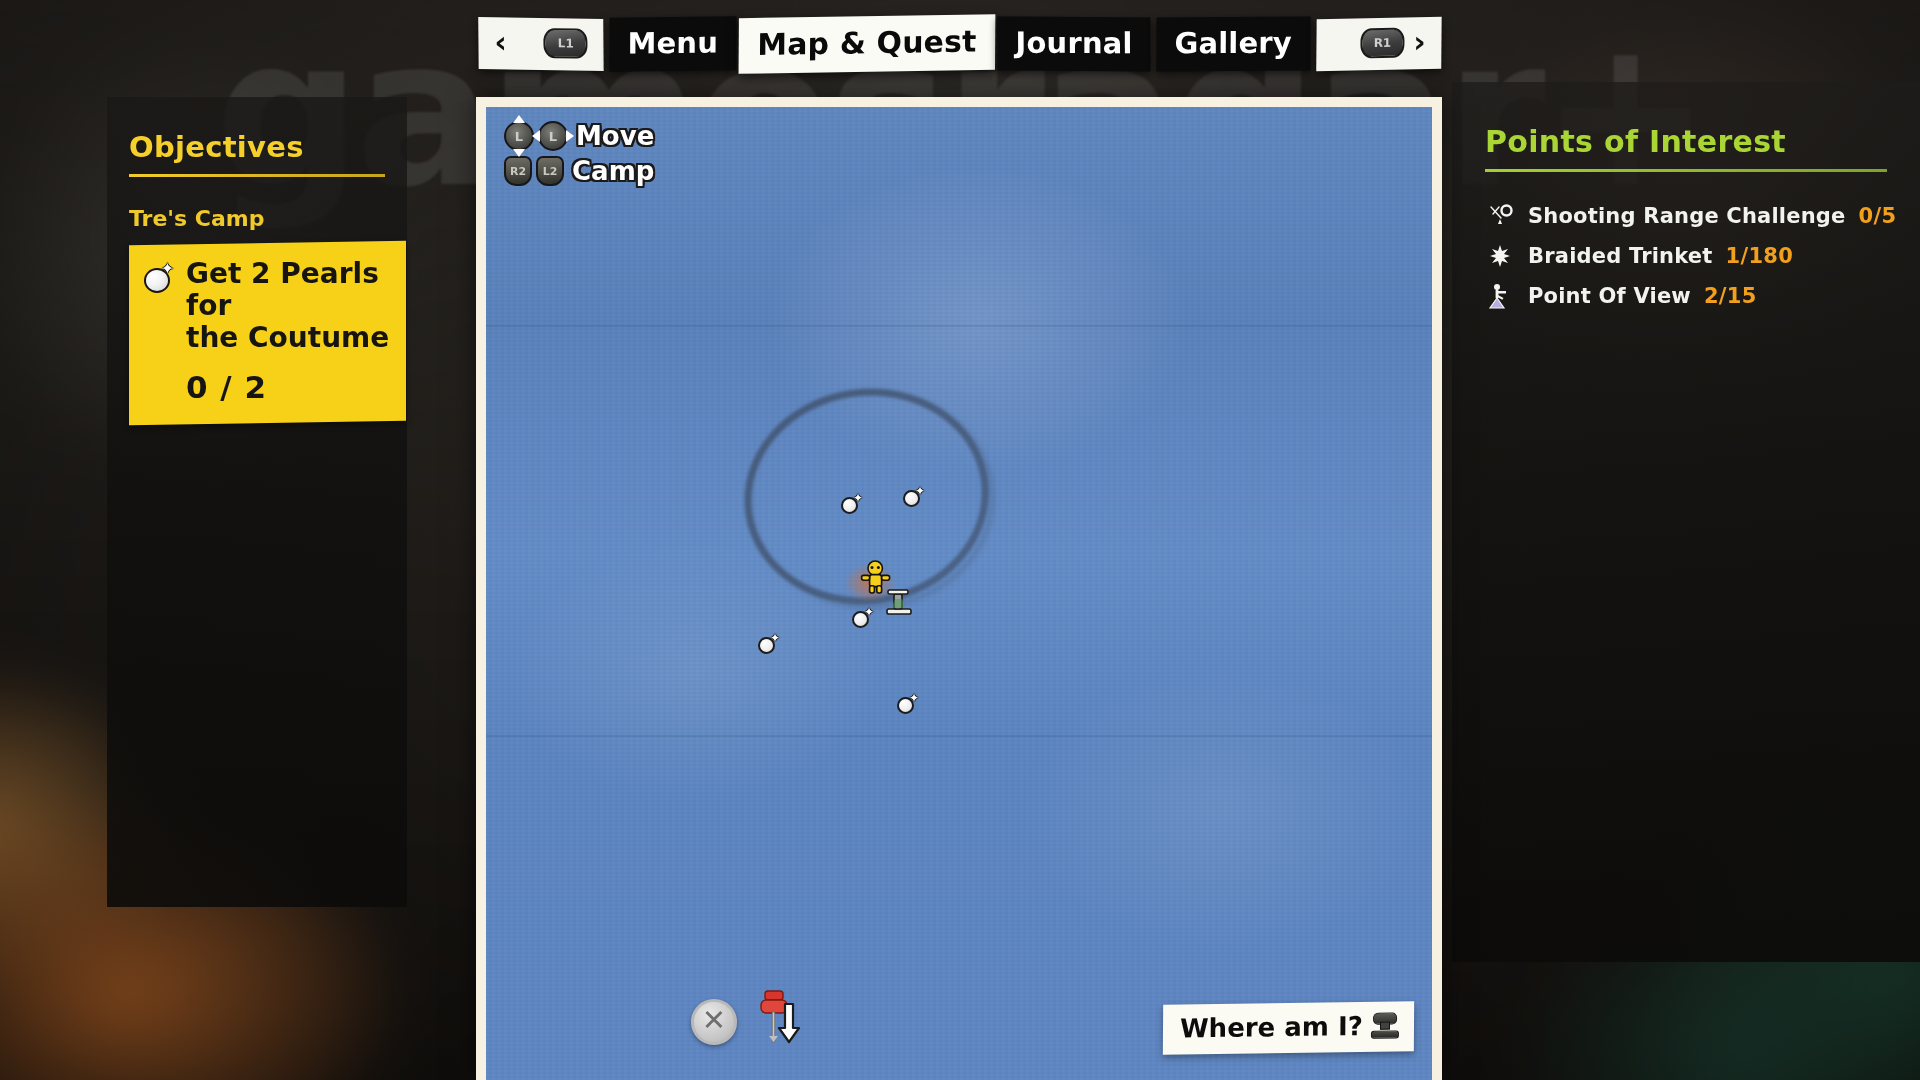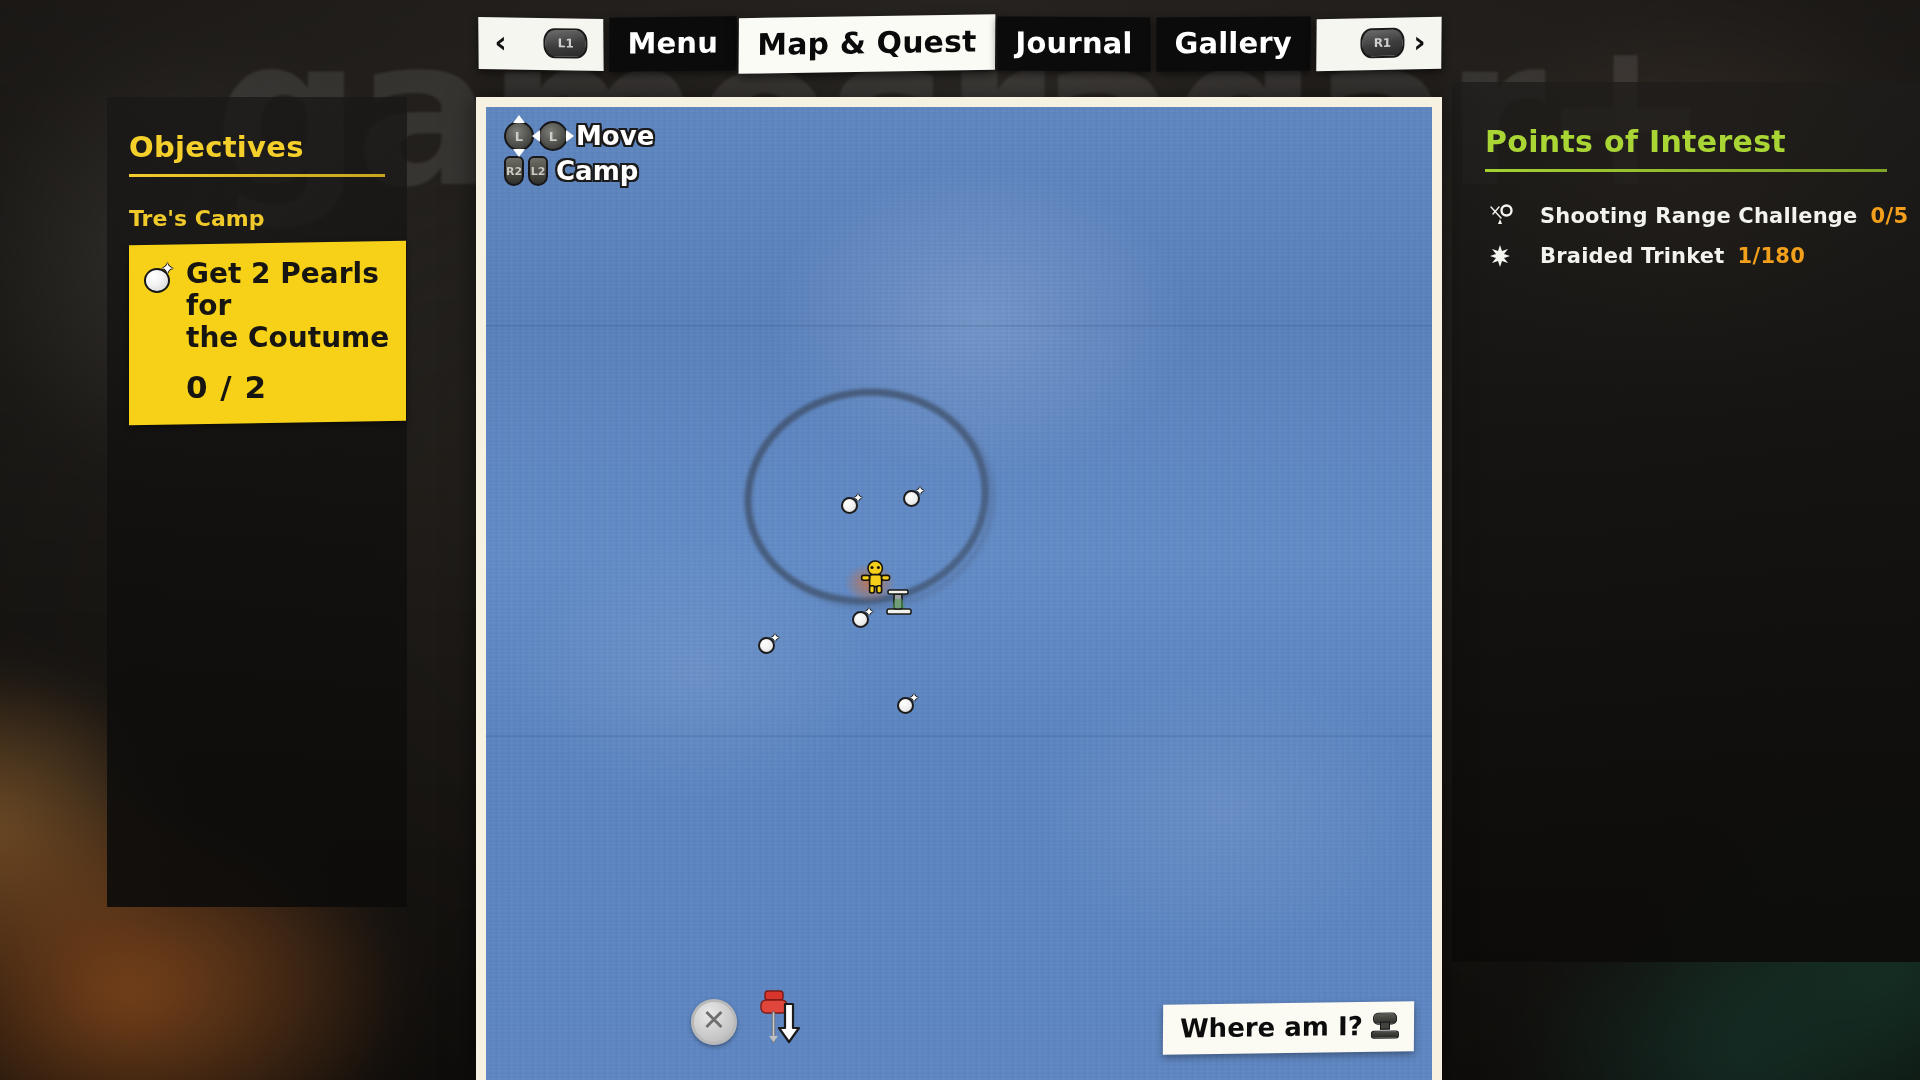--- a/index.html
+++ b/index.html
@@ -133,21 +133,21 @@
     z-index:20;
   }
   #poi .panel-title { color:#a9d634; padding:42px 0 0 33px; font-size:30px; }
   #poi .rule { background:linear-gradient(90deg,#a3d131,#7ea428); margin:10px 33px 0 33px; }
   .poi-list { margin-top:24px; padding:0 0 0 33px; }
   .poi-row {
     display:flex; align-items:center; gap:13px;
     padding:5px 0 5px 0; font-family:"DejaVu Sans", sans-serif;
   }
   .poi-ico { width:30px; height:30px; flex:0 0 auto; display:flex; align-items:center; justify-content:center; }
-  .poi-label { font-size:21px; font-weight:700; color:#f2f2ef; letter-spacing:.2px;margin-left:12px; }
+  .poi-label { font-size:21px; font-weight:700; color:#f2f2ef; letter-spacing:.2px; }
   .poi-count { font-size:21px; font-weight:700; color:#f2a01c; letter-spacing:.3px; }
 
   
   #mapwin {
     position:absolute; left:476px; top:97px; width:966px; height:983px;
     background:#f6f1e0;
     padding:10px 10px 0 10px;
     box-shadow:0 0 26px rgba(0,0,0,.55);
     z-index:30;
   }
@@ -202,21 +202,21 @@
   .stick .ar { position:absolute; width:0; height:0; }
   .stick.vert .ar.up   { top:-8px; left:50%; transform:translateX(-50%);
       border-left:6px solid transparent; border-right:6px solid transparent; border-bottom:8px solid #fff; }
   .stick.vert .ar.dn   { bottom:-8px; left:50%; transform:translateX(-50%);
       border-left:6px solid transparent; border-right:6px solid transparent; border-top:8px solid #fff; }
   .stick.horz .ar.lf   { left:-8px; top:50%; transform:translateY(-50%);
       border-top:6px solid transparent; border-bottom:6px solid transparent; border-right:8px solid #fff; }
   .stick.horz .ar.rt   { right:-8px; top:50%; transform:translateY(-50%);
       border-top:6px solid transparent; border-bottom:6px solid transparent; border-left:8px solid #fff; }
   .trigger {
-    width:20px; height:30px; border-radius:7px 7px 12px 12px;
+    width:28px; height:30px; border-radius:7px 7px 12px 12px;
     background:linear-gradient(175deg,#6f6f66,#4a4a43 60%,#2f2f2a);
     border:2px solid #17171a;
     display:flex; align-items:center; justify-content:center;
     font-size:11px; font-weight:700; color:#c9c9c2; font-family:"DejaVu Sans", sans-serif;
   }
 
   
   .marker { position:absolute; z-index:6; }
   .pearl-m { width:21px; height:21px; }
   .pearl-m .b {
@@ -358,20 +358,35 @@
             <path d="M14 3 L16 9 L22 7 L18 12 L24 14 L18 16 L22 21 L16 19 L14 25 L12 19 L6 21 L10 16 L4 14 L10 12 L6 7 L12 9 Z"></path>
             <circle cx="14" cy="14" r="2.6" fill="#f4f4f0"></circle>
           </g>
         </svg>
       </span>
       <span class="poi-label">Braided Trinket</span>
       <span class="poi-count">1/180</span>
     </div>
 
 
+    <div class="poi-row">
+      <span class="poi-ico">
+        <svg width="28" height="28" viewBox="0 0 28 28">
+          <path d="M11 16 L4 26 L18 26 Z" fill="#b7aee0" stroke="#f4f4f0" stroke-width="1.2"></path>
+          <g fill="#f4f4f0">
+            <circle cx="11" cy="5" r="3"></circle>
+            <rect x="9.6" y="7.5" width="2.8" height="9" rx="1.3"></rect>
+            <path d="M12 9 L20 9 L20 11.5 L12 11.5 Z"></path>
+            <path d="M12 13 L17.5 16 L16.3 17.8 L11.4 15 Z"></path>
+          </g>
+        </svg>
+      </span>
+      <span class="poi-label">Point Of View</span>
+      <span class="poi-count">2/15</span>
+    </div>
 
   </div>
 </div>
 
 <div id="mapwin">
   <div id="mapview">
 
     <div class="map-band" style="top:218px;"></div>
     <div class="map-band" style="top:628px;"></div>
 

